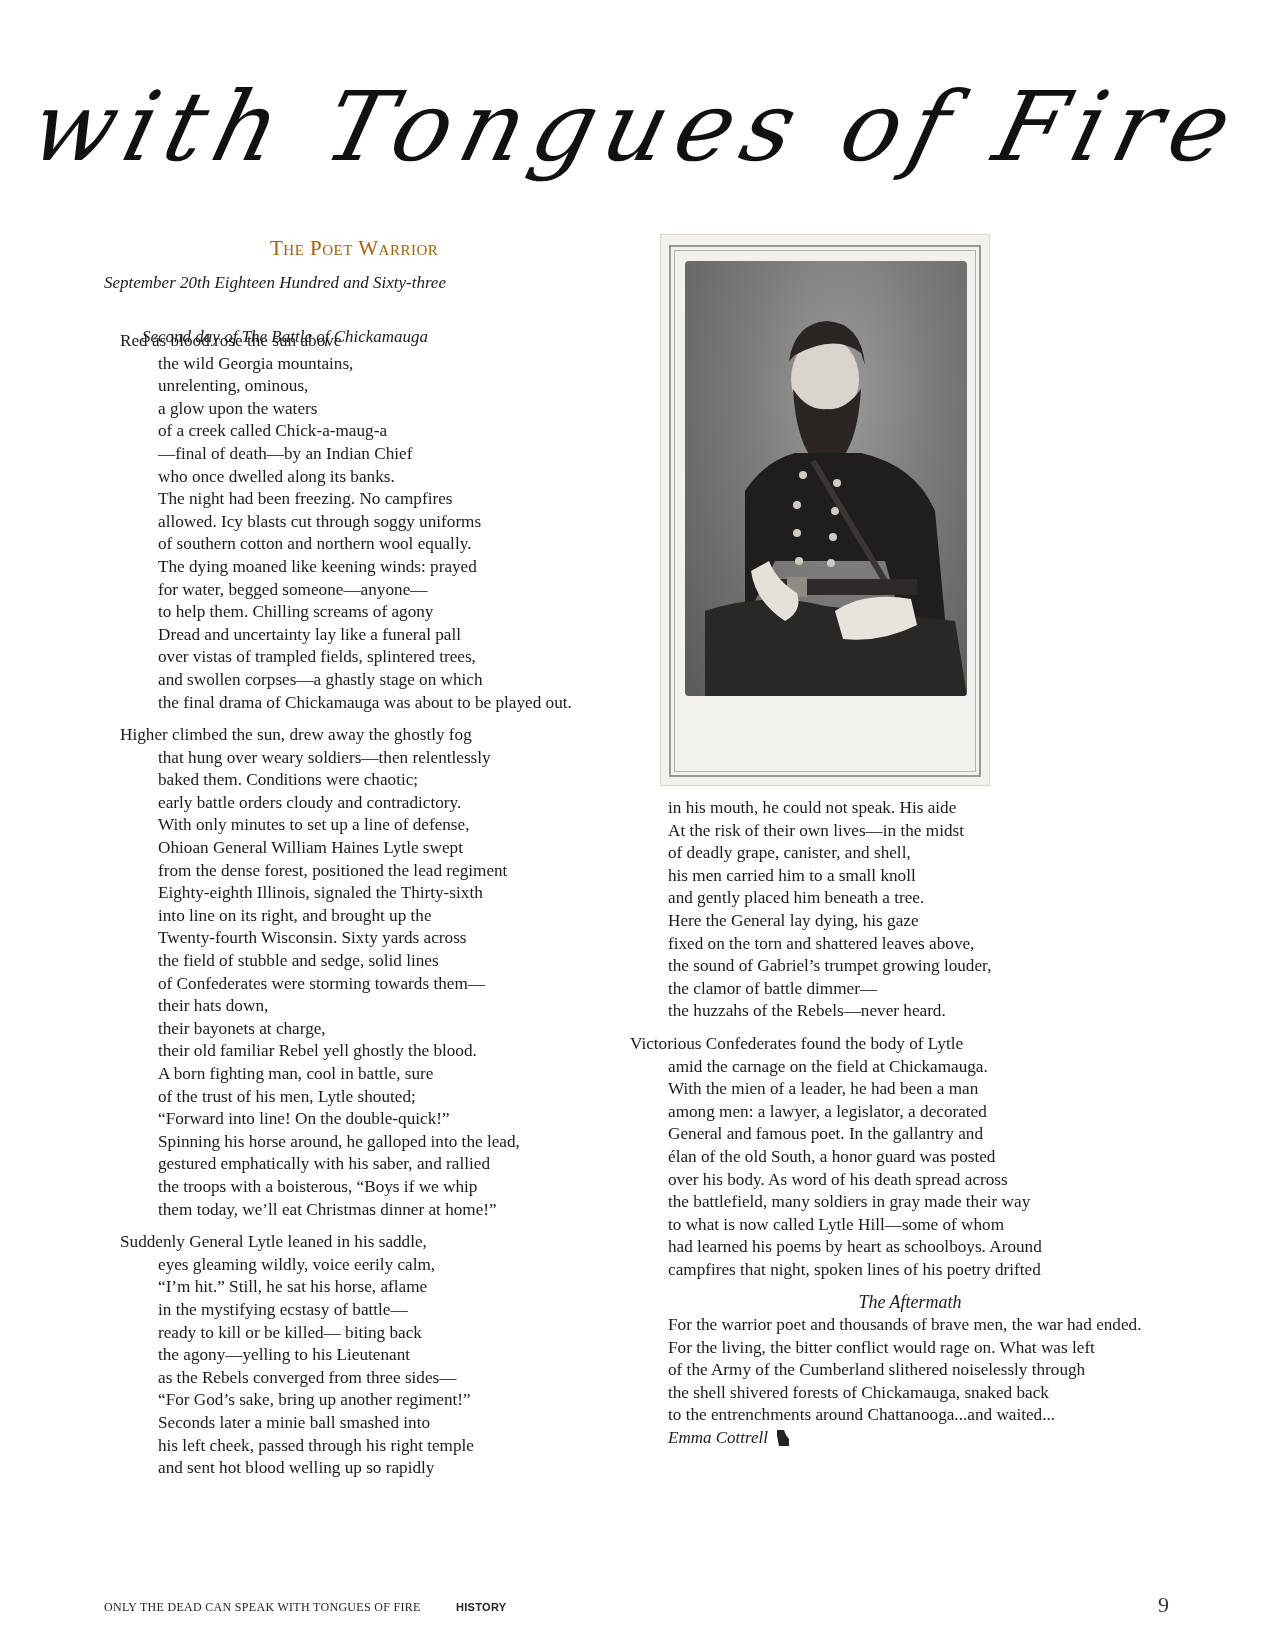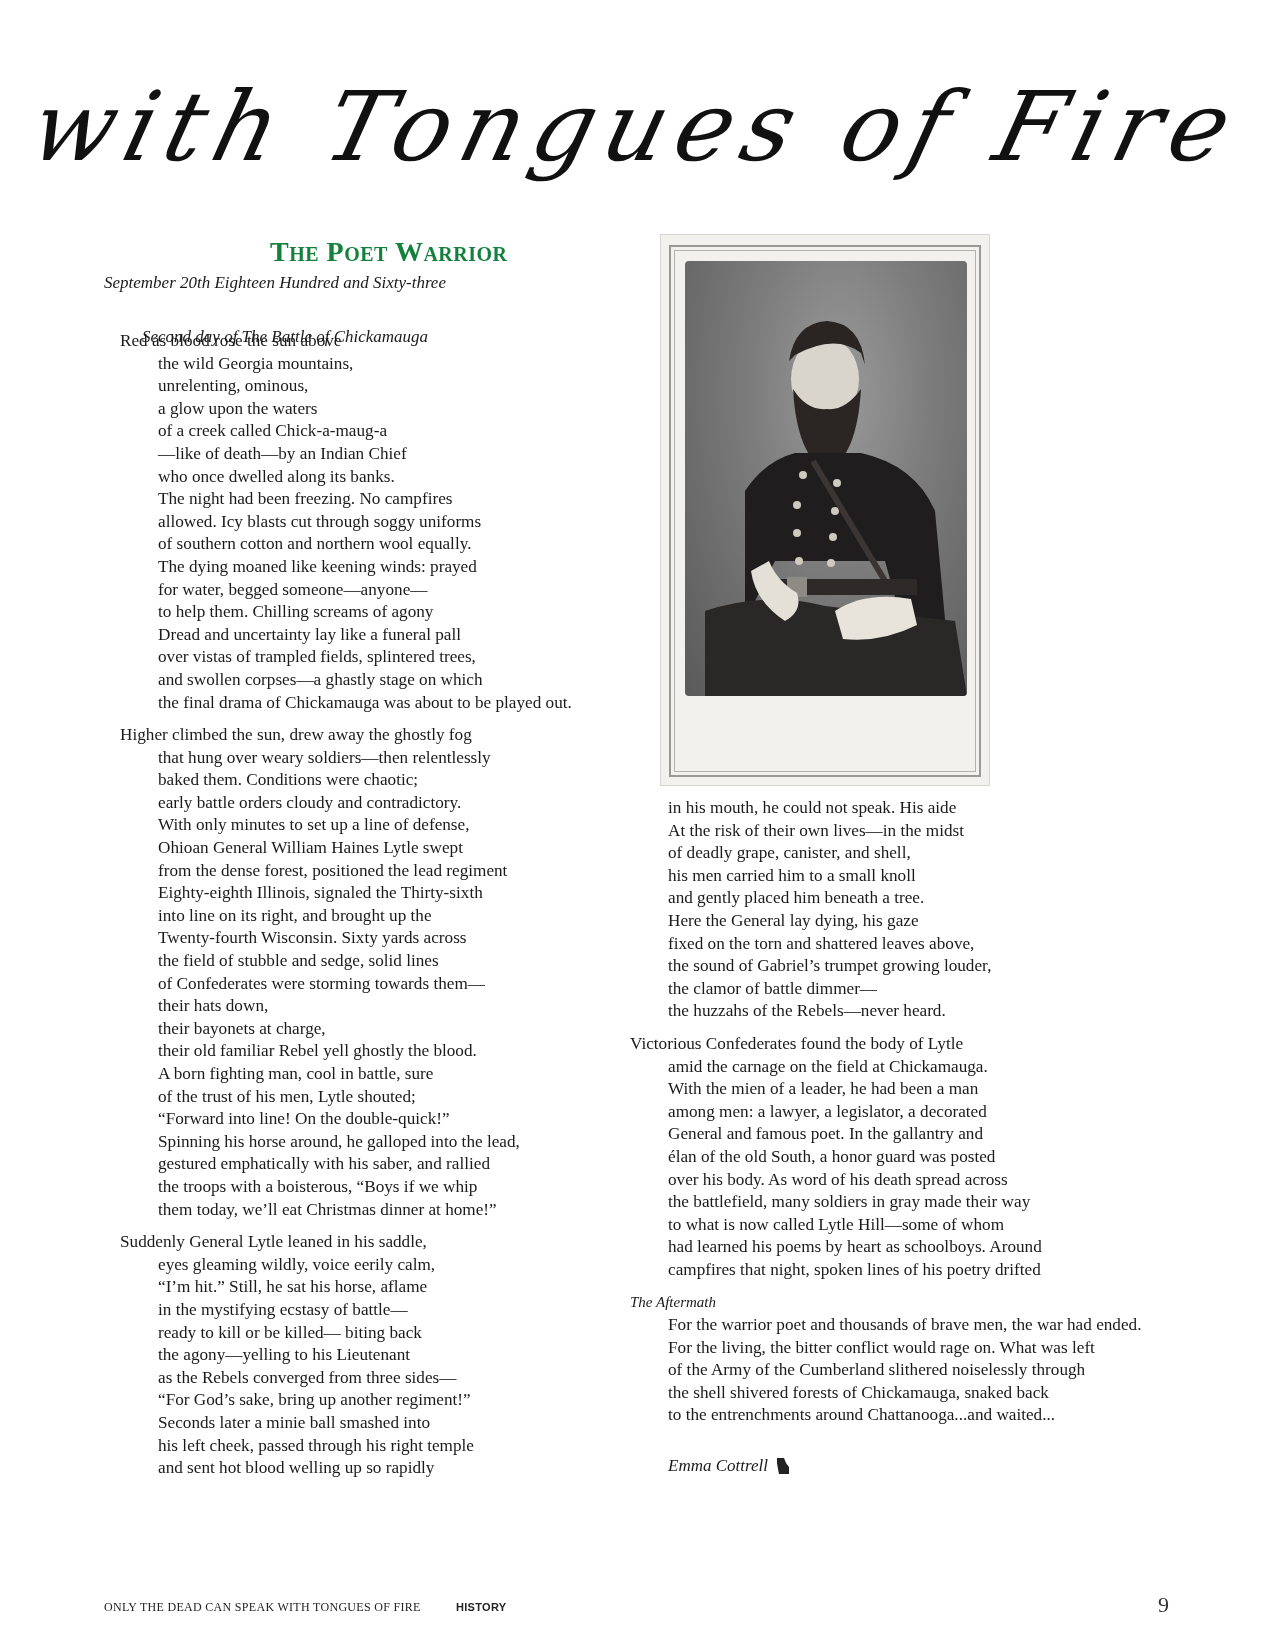--- a/index.html
+++ b/index.html
@@ -6,33 +6,33 @@
   body { width: 1275px; height: 1650px; position: relative; overflow: hidden;
          font-family: "Liberation Serif", "DejaVu Serif", serif; color: #1a1a1a; }
   .title {
     position: absolute; left: 18px; top: 62px; width: 1000px; height: 130px;
     font-family: "DejaVu Serif", "Liberation Serif", serif; font-style: italic;
     font-size: 96px; line-height: 130px; letter-spacing: 10px; color: #111;
     transform: skewX(-14deg); transform-origin: left bottom; font-weight: normal;
     white-space: nowrap;
   }
   .poem-heading {
-    position: absolute; left: 270px; top: 236px; font-size: 28px;
-    font-variant: small-caps; letter-spacing: 0.5px; color: #15803d; font-weight: bold;
+    position: absolute; left: 270px; top: 236px; font-size: 21px;
+    font-variant: small-caps; letter-spacing: 0.5px; color: #a16207;
   }
   .dateline { position: absolute; left: 104px; top: 272px; font-style: italic; font-size: 17px; line-height: 22px; }
   .dateline .l2 { padding-left: 38px; display: block; margin-top: 32px; }
   .col { position: absolute; font-size: 17.2px; line-height: 22.6px; }
   .col-left { left: 120px; top: 330px; width: 540px; }
   .col-right { left: 630px; top: 797px; width: 560px; }
   .stanza { margin: 0 0 10px 0; }
   .line { display: block; white-space: nowrap; padding-left: 38px; }
   .line.first { padding-left: 0; }
-  .subhead { font-style: italic; font-size: 15px; margin-top: 10px; display: block; }
-  .signature { display: flex; align-items: center; margin-top: 28px; padding-left: 38px; }
+  .subhead { font-style: italic; font-size: 18px; margin-top: 10px; display: block; text-align: center; }
+  .signature { display: flex; align-items: center; margin-top: 0; padding-left: 38px; }
   .signature span { font-style: italic; font-size: 17px; }
   .georgia-icon { width: 14px; height: 18px; margin-left: 8px; }
   .photo {
     position: absolute; left: 660px; top: 234px; width: 330px; height: 552px;
     background: #f2f1ee; box-sizing: border-box; border: 1px solid #d8d6d0;
   }
   .photo .frame-outer { position: absolute; left: 8px; top: 10px; right: 8px; bottom: 8px; border: 2px solid #9a9894; }
   .photo .frame-inner { position: absolute; left: 13px; top: 15px; right: 13px; bottom: 13px; border: 1px solid #b4b2ae; }
   .photo .image {
     position: absolute; left: 24px; top: 26px; width: 282px; height: 435px; border-radius: 4px;
@@ -55,21 +55,21 @@
   <span class="l2">Second day of The Battle of Chickamauga</span>
 </div>
 
 <div class="col col-left" id="left-col">
     <div class="stanza">
       <span class="line first">Red as blood rose the sun above</span>
       <span class="line">the wild Georgia mountains,</span>
       <span class="line">unrelenting, ominous,</span>
       <span class="line">a glow upon the waters</span>
       <span class="line">of a creek called Chick-a-maug-a</span>
-      <span class="line">—like of death—by an Indian Chief</span>
+      <span class="line">—final of death—by an Indian Chief</span>
       <span class="line">who once dwelled along its banks.</span>
       <span class="line">The night had been freezing. No campfires</span>
       <span class="line">allowed. Icy blasts cut through soggy uniforms</span>
       <span class="line">of southern cotton and northern wool equally.</span>
       <span class="line">The dying moaned like keening winds: prayed</span>
       <span class="line">for water, begged someone—anyone—</span>
       <span class="line">to help them. Chilling screams of agony</span>
       <span class="line">Dread and uncertainty lay like a funeral pall</span>
       <span class="line">over vistas of trampled fields, splintered trees,</span>
       <span class="line">and swollen corpses—a ghastly stage on which</span>

